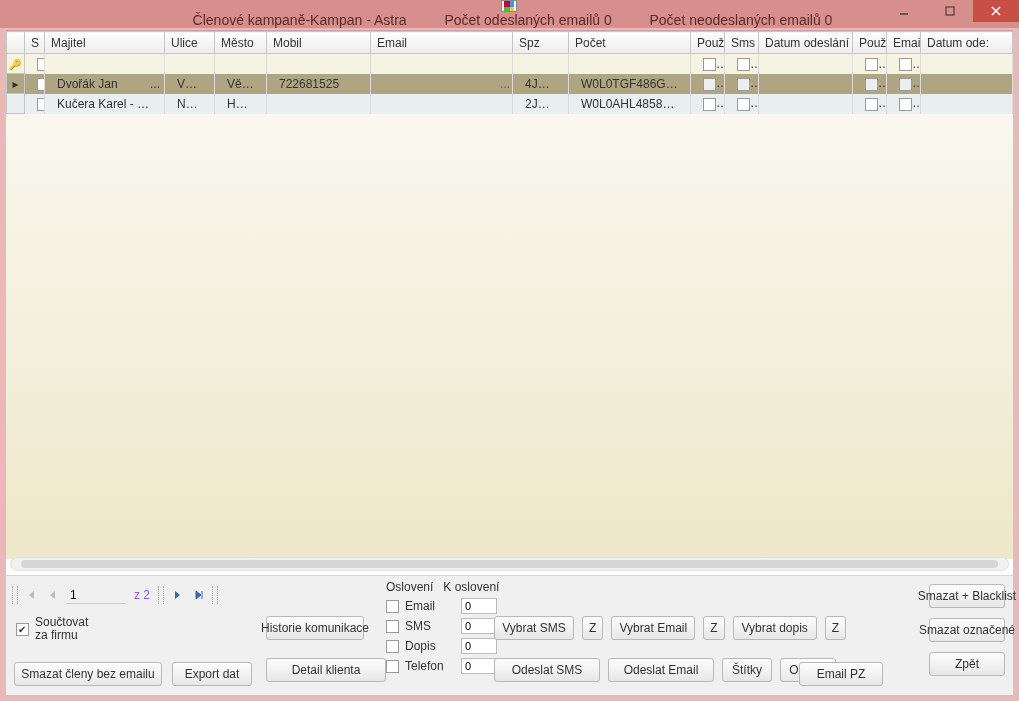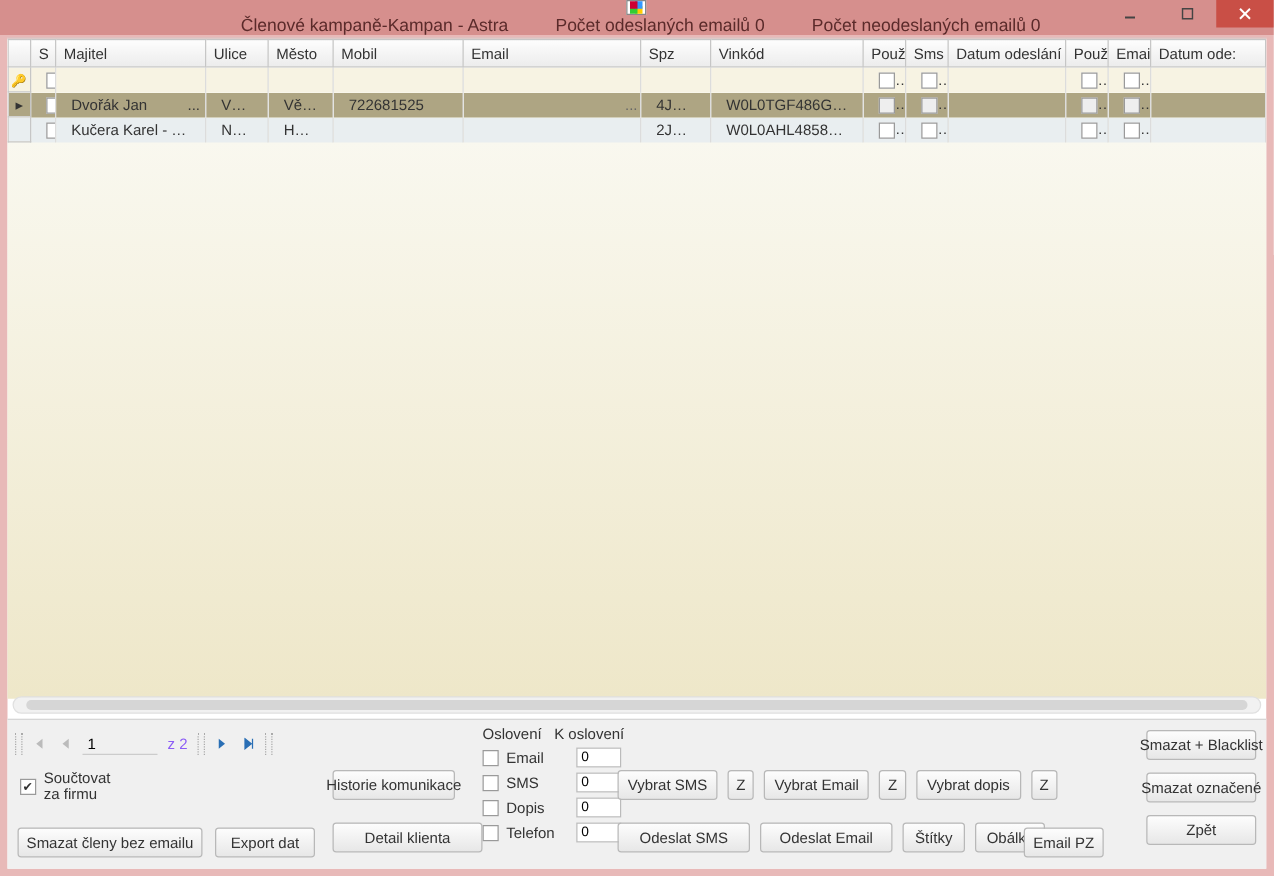--- a/index.html
+++ b/index.html
@@ -117,21 +117,21 @@
   
   .actions {
     position:absolute; left:488px; top:40px; display:flex; flex-direction:column; gap:18px;
   }
   .actions .row { display:flex; gap:8px; align-items:center; }
 
   
   .right-col {
     position:absolute; right:8px; top:8px; display:flex; flex-direction:column; gap:10px; align-items:flex-end;
   }
-  .right-col .btn { width:88px; }
+  .right-col .btn { width:76px; }
 
   .email-pz { position:absolute; right:130px; top:86px; }
 
 </style>
 </head>
 <body>
 
 <div class="titlebar">
   <div class="app-icon">
       <div class="app-icon-inner"></div>
@@ -187,21 +187,21 @@
       <thead>
         <tr>
           <th class="rowhdr"></th>
           <th>S</th>
           <th>Majitel</th>
           <th>Ulice</th>
           <th>Město</th>
           <th>Mobil</th>
           <th>Email</th>
           <th>Spz</th>
-          <th>Vinkód</th>
+          <th>Počet</th>
           <th>Použít</th>
           <th>Sms</th>
           <th>Datum odeslání</th>
           <th>Použít</th>
           <th>Email</th>
           <th>Datum ode:</th>
         </tr>
         <tr class="filter-row">
           <td class="rowhdr"><span class="filter-icon">🔑</span></td>
           <td><span class="ck"></span></td>
@@ -349,21 +349,21 @@
         <div class="btn small">Z</div>
       </div>
       <div class="row">
         <div class="btn" style="width:106px">Odeslat SMS</div>
         <div class="btn" style="width:106px">Odeslat Email</div>
         <div class="btn" style="width:50px">Štítky</div>
         <div class="btn" style="width:56px">Obálky</div>
       </div>
     </div>
 
-    <div class="btn email-pz" style="width:64px">Email PZ</div>
+    <div class="btn email-pz" style="width:84px">Email PZ</div>
 
     <div class="right-col">
       <div class="btn">Smazat + Blacklist</div>
       <div class="btn">Smazat označené</div>
       <div class="btn">Zpět</div>
     </div>
 
   </div>
 </div>
 

